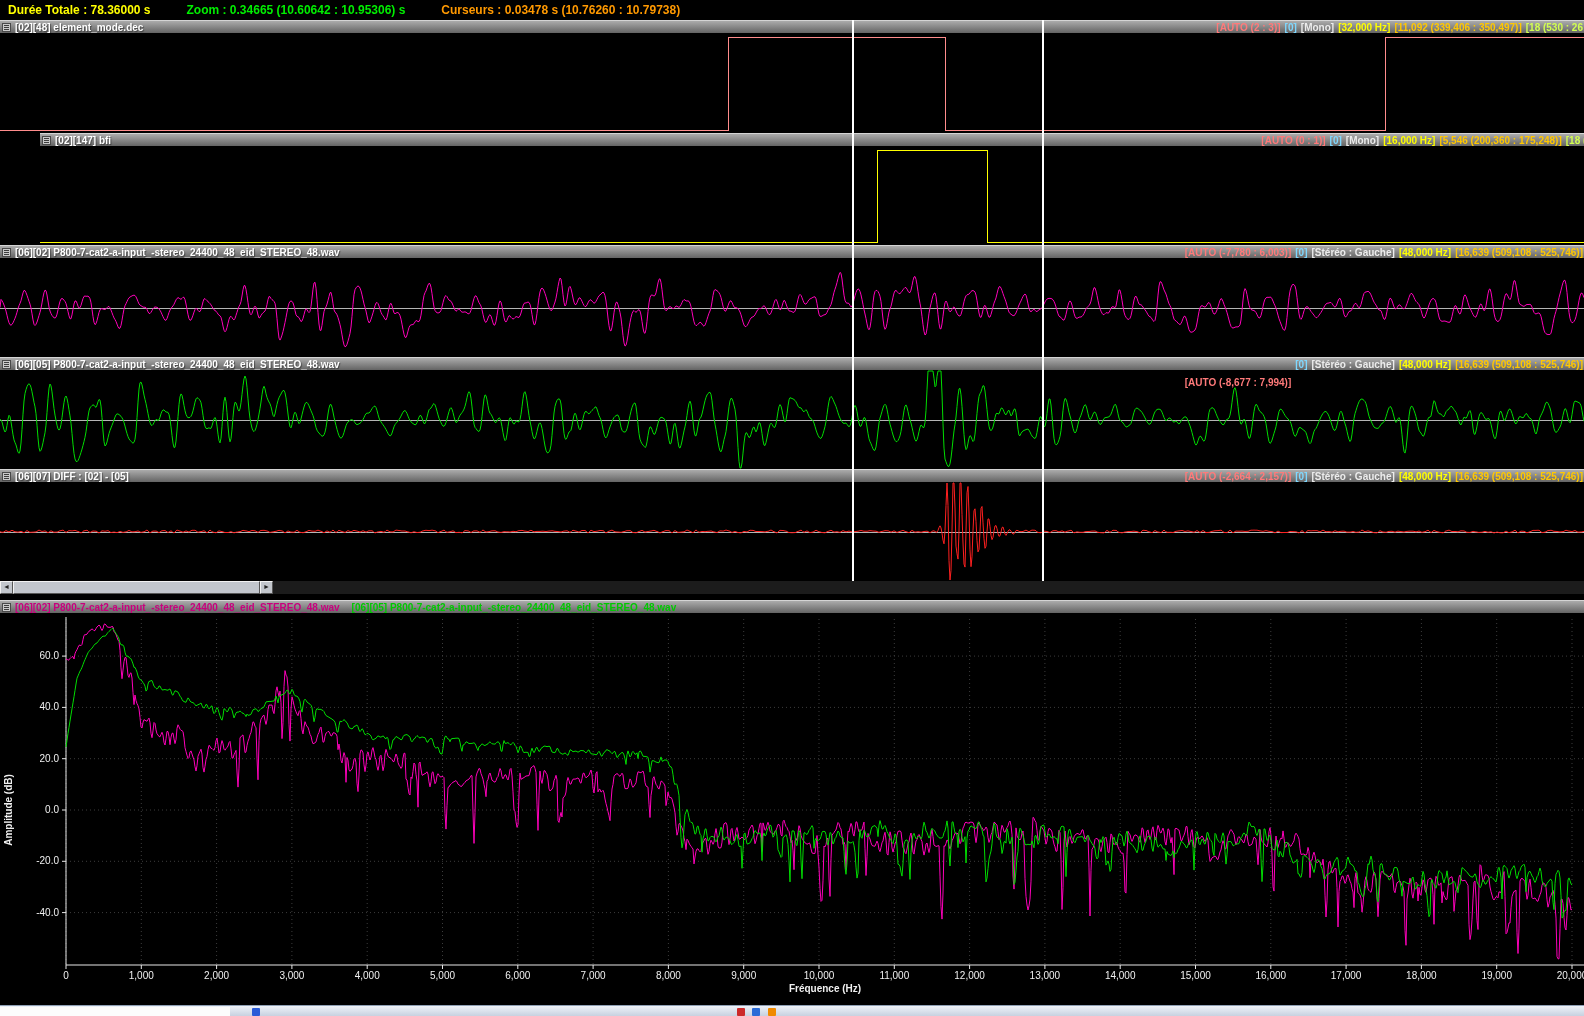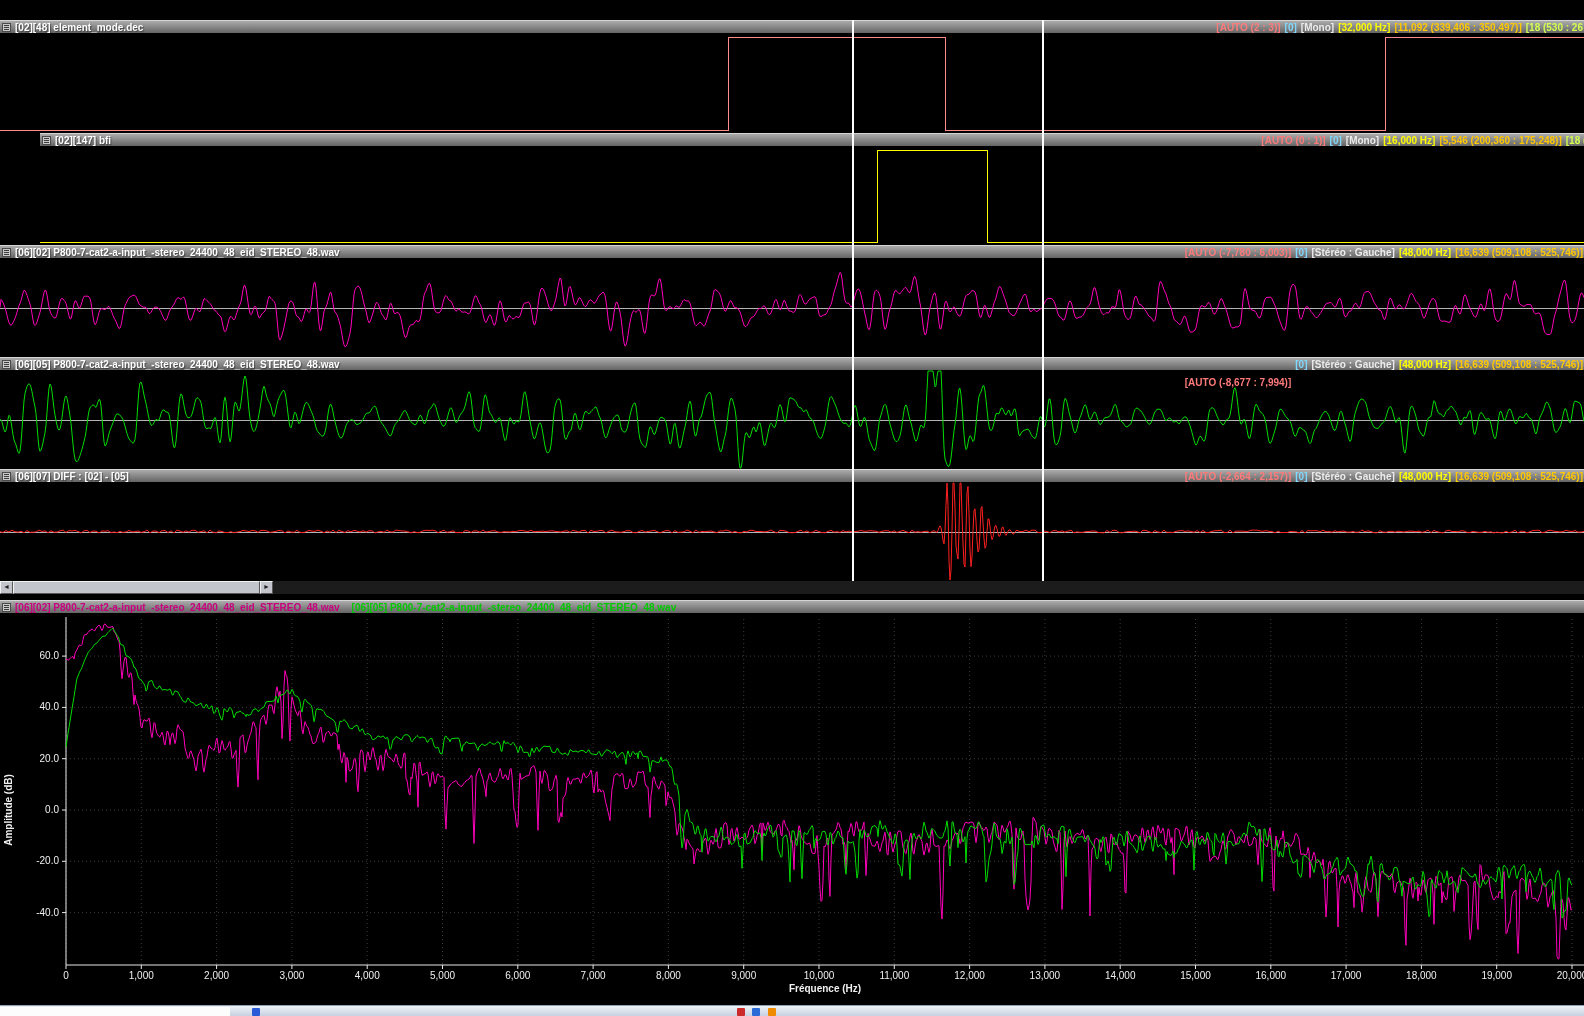--- a/index.html
+++ b/index.html
@@ -48,20 +48,25 @@
   .taskbar{position:absolute;left:0;top:1005px;width:1584px;height:11px;box-sizing:border-box;
       background:linear-gradient(180deg,#eef2f8,#c7d1e0);border-top:1px solid #8fa0b5;}
   .tb-white{position:absolute;left:0;top:1px;width:230px;height:10px;background:#fcfcfc;}
   .tb-icon{position:absolute;top:2px;width:8px;height:8px;border-radius:1px;}
 </style>
 </head>
 <body>
 
 <div id="app">
 
+  <div class="topbar">
+    <span class="seg lbl-duree">Durée Totale : 78.36000 s</span>
+    <span class="seg lbl-zoom">Zoom : 0.34665 (10.60642 : 10.95306) s</span>
+    <span class="seg lbl-curs">Curseurs : 0.03478 s (10.76260 : 10.79738)</span>
+  </div>
 
   <div class="tracks">
       <div class="track" style="height: 113px;">
       <div class="track-header">
         <span class="track-icon"></span>
         <span class="track-title">[02][48] element_mode.dec</span>
         <span class="track-info">
             <span style="color: rgb(255, 122, 122);">[AUTO (2 : 3)]</span>
             <span style="color: rgb(127, 216, 255);">[0]</span>
             <span style="color: rgb(236, 236, 236);">[Mono]</span>

